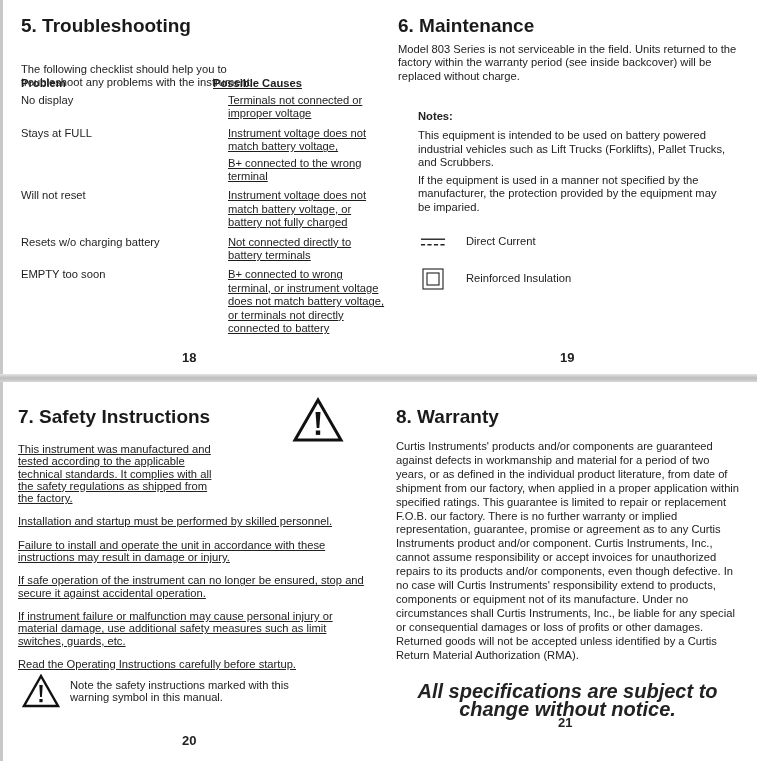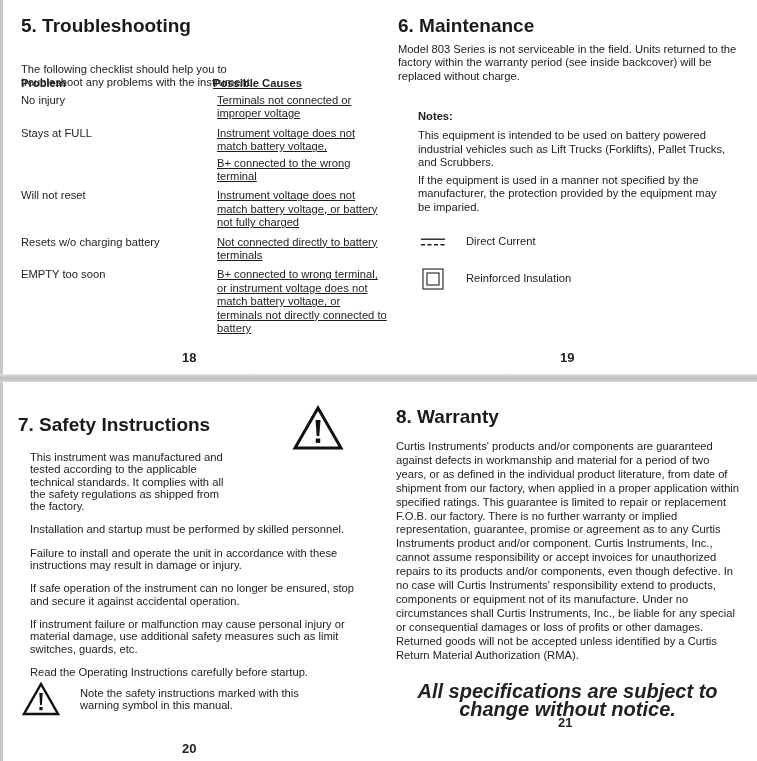--- a/index.html
+++ b/index.html
@@ -21,43 +21,43 @@
 
   
   #p18 { left:0; top:0; width:378px; height:374px; }
   #p18 .page-title { left:21px; top:15px; }
   #p18 .intro { position:absolute; left:21px; top:43px; width:330px;margin-top:20px; }
   #p18 .tbl { position:absolute; left:21px; top:76px; width:345px; }
   .tbl .hdr { display:flex; font-weight:bold; font-size:11.2px; line-height:14px; margin-bottom:4px; }
   .tbl .row { display:flex; font-size:11.2px; line-height:13.4px; margin-bottom:3px; }
   .tbl .c1 { width:192px; flex:none; }
   .tbl .c2 { width:175px; flex:none;text-decoration:underline; }
-  .tbl .c2 p { margin:0 0 3px 4px; }
+  .tbl .c2 p { margin:0 0 3px 15px; }
   #p18 .page-num { left:182px; top:350px; }
 
   
   #p19 { left:378px; top:0; width:379px; height:310px; }
   #p19 .page-title { left:20px; top:15px; }
   #p19 .intro { position:absolute; left:20px; top:43px; width:345px; }
   #p19 .notes { position:absolute; left:40px; top:110px; width:310px; }
   #p19 .notes-h { font-weight:bold; font-size:11.2px; margin-bottom:6px; }
   #p19 .notes p { margin:0 0 5px 0; }
   .sym-row { position:absolute; left:42px; display:flex; align-items:center; }
   .sym { width:26px; display:flex; justify-content:center; align-items:center; }
   .sym-label { position:absolute; left:46px; font-size:11.2px; white-space:nowrap; }
   #p19 .page-num { left:182px; top:350px; }
 
   
-  #p20 { left:0; top:390px; width:378px; height:313px; }
+  #p20 { left:0; top:382px; width:378px; height:313px; }
   #p20 .page-title { left:18px; top:24px; }
   #p20 .body { position:absolute; left:18px; top:61px; width:350px; }
-  #p20 .body p { margin:0 0 11px 12px; line-height:12.3px; }
+  #p20 .body p { margin:0 0 11px 0; line-height:12.3px;text-decoration:underline; }
   #p20 .warn-big { position:absolute; left:292px; top:15px; }
   #p20 .warn-note { position:absolute; left:22px; top:292px; display:flex; align-items:flex-start; }
-  #p20 .warn-note .t { margin-left:20px; margin-top:5px; width:260px; line-height:12.3px; }
+  #p20 .warn-note .t { margin-left:10px; margin-top:5px; width:260px; line-height:12.3px; }
   #p20 .page-num { left:182px; top:351px; }
 
   
   #p21 { left:378px; top:382px; width:379px; height:379px; }
   #p21 .page-title { left:18px; top:24px; }
   #p21 .body { position:absolute; left:18px; top:58px; width:345px; text-align:left; line-height:13.9px; }
   #p21 .notice { position:absolute; left:0; width:379px; top:300px; text-align:center; font-weight:bold; font-style:italic; font-size:20px; line-height:18px; color:#222; }
   #p21 .page-num { left:180px; top:333px; }
 </style>
 </head>
@@ -72,21 +72,21 @@
   <div class="intro txt">
     <div>The following checklist should help you to</div>
     <div>troubleshoot any problems with the instrument.</div>
   </div>
   <div class="tbl">
     <div class="hdr">
       <div class="c1">Problem</div>
       <div class="c2">Possible Causes</div>
     </div>
     <div class="row">
-      <div class="c1">No injury</div>
+      <div class="c1">No display</div>
       <div class="c2">
           <p>Terminals not connected or improper voltage</p>
         </div>
     </div>
     <div class="row">
       <div class="c1">Stays at FULL</div>
       <div class="c2">
         <p>Instrument voltage does not match battery voltage,</p>
         <p>B+ connected to the wrong terminal</p>
       </div>

